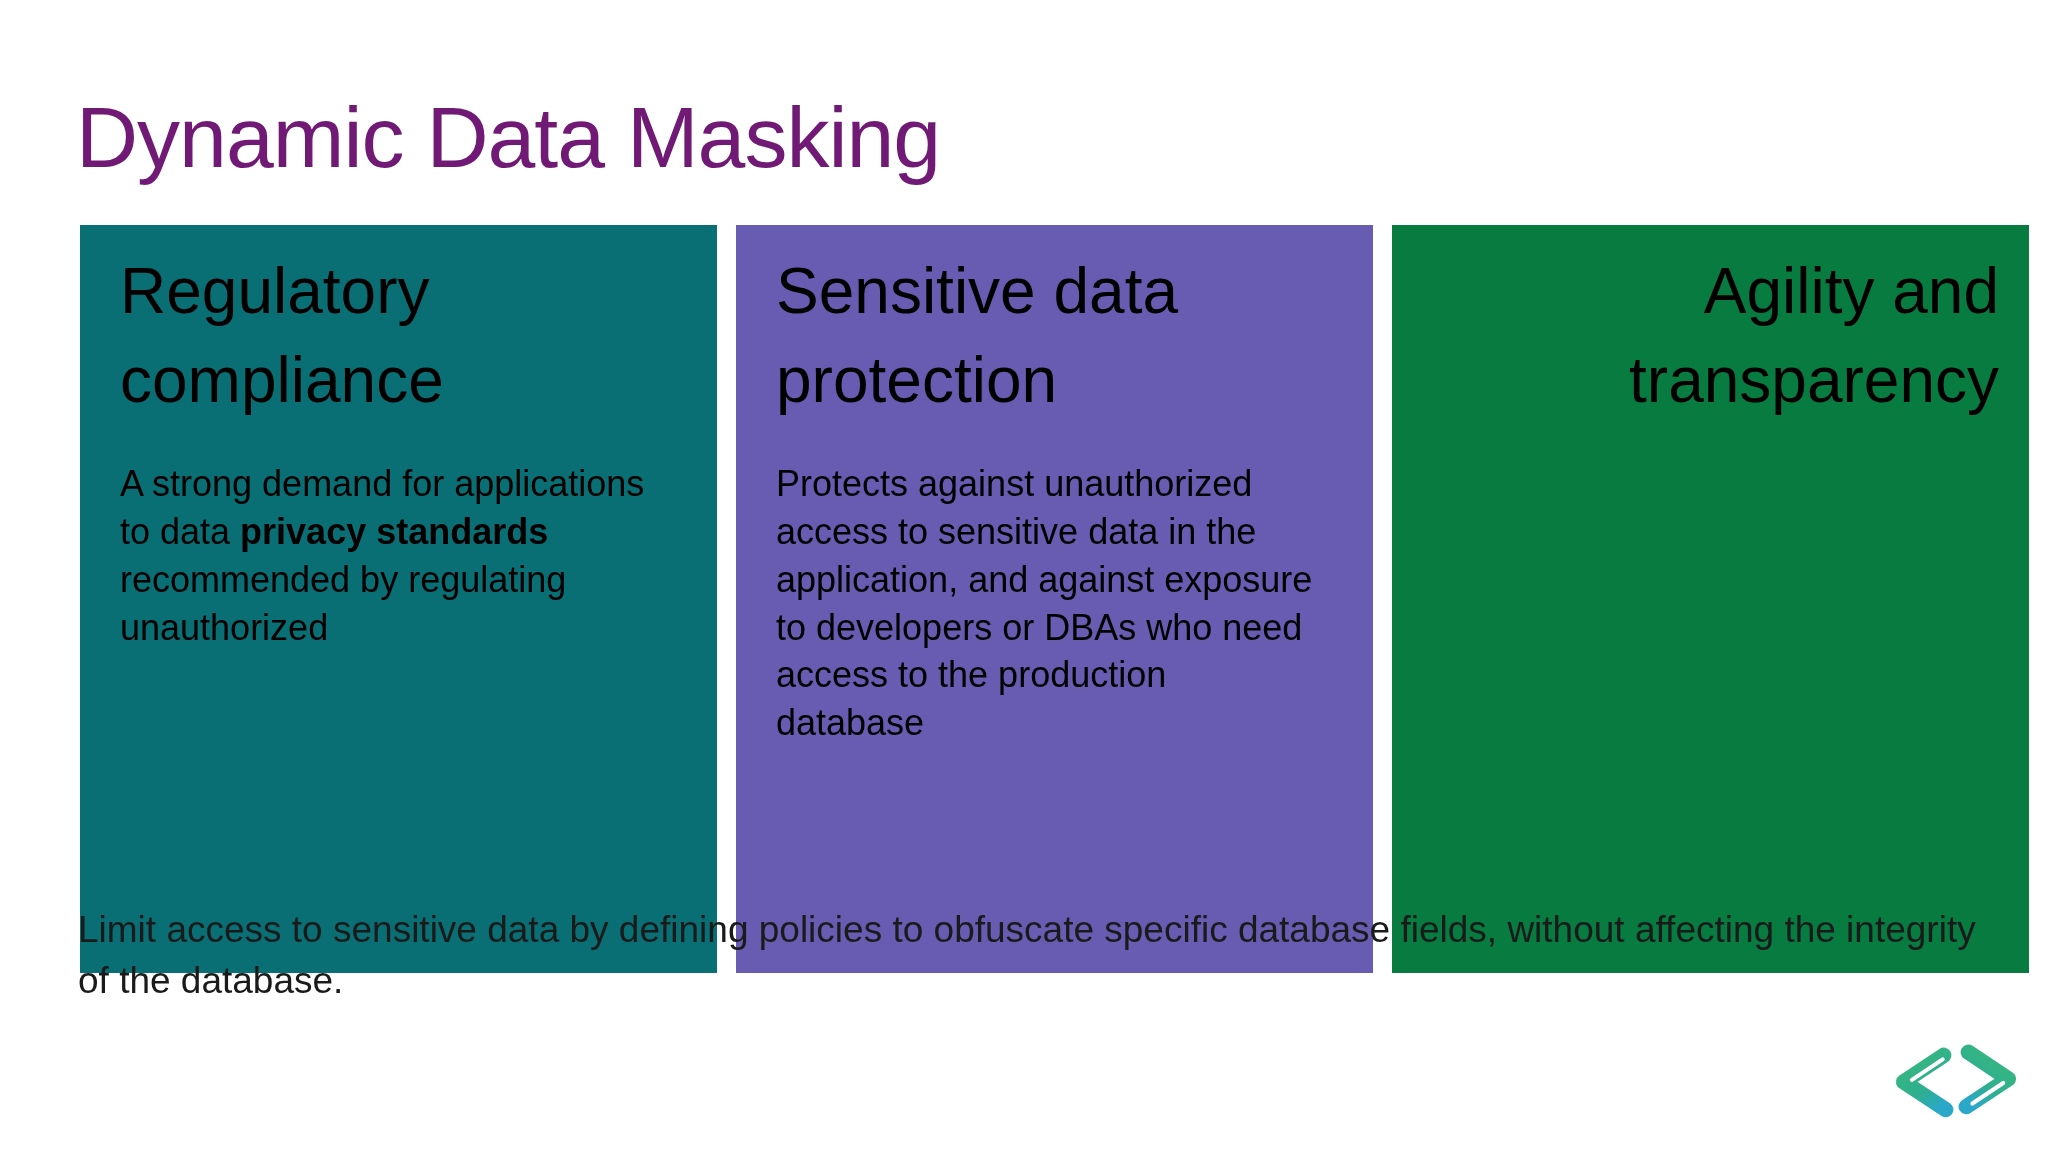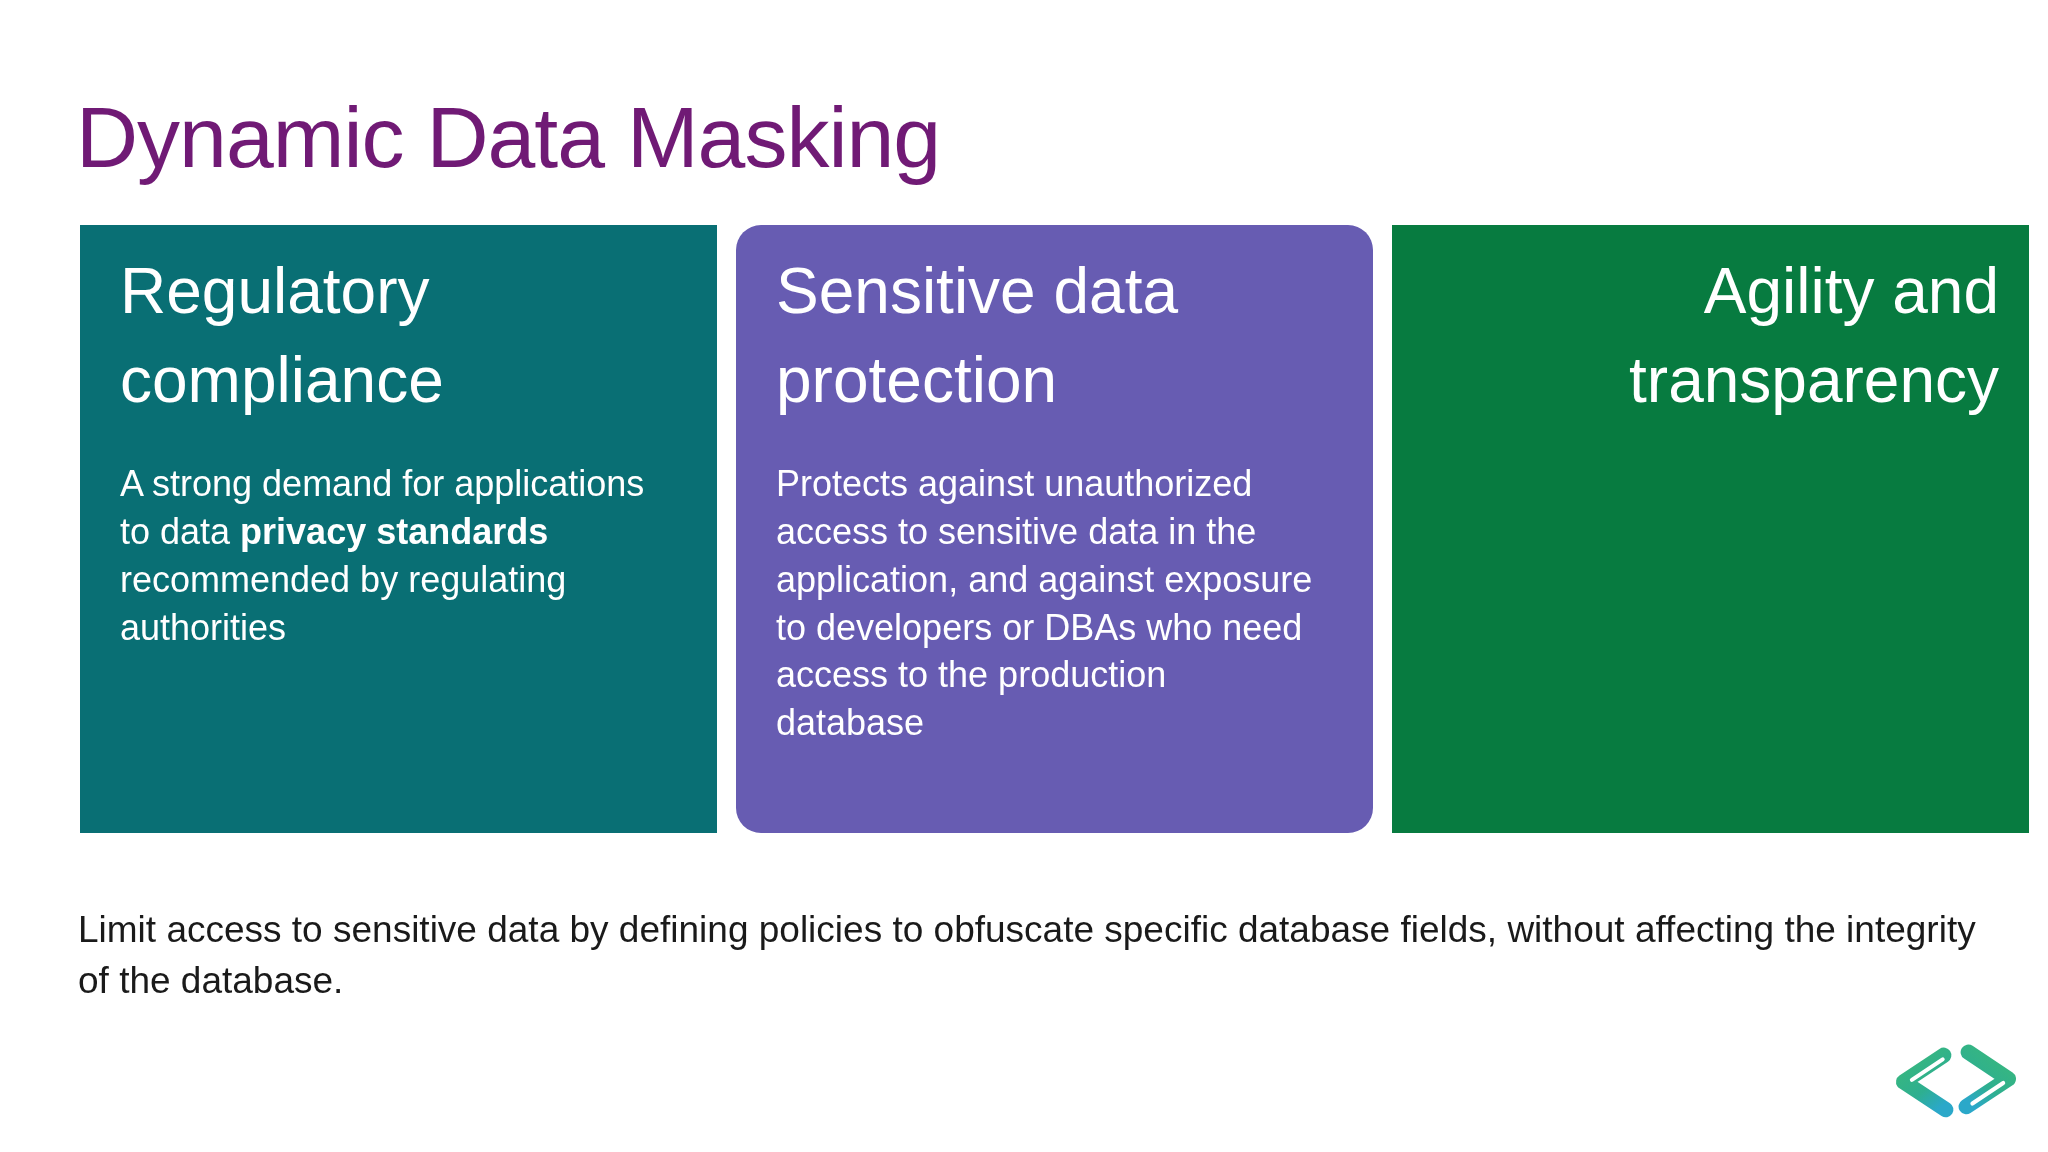--- a/index.html
+++ b/index.html
@@ -27,24 +27,24 @@
   }
   .cards {
     position: absolute;
     left: 80px;
     top: 225px;
     display: flex;
     gap: 19px;
   }
   .card {
     width: 637px;
-    height: 608px;
+    height: 748px;
     box-sizing: border-box;
     padding: 22px 30px 0 40px;
-    color: #ffffff;
+    color: #000000;
   }
   .card-title {
     font-size: 64px;
     line-height: 1.39;
     font-weight: 400;
     margin: 0;
   }
   .card-body {
     margin-top: 35px;
     font-size: 36px;
@@ -71,23 +71,23 @@
   }
 </style>
 </head>
 <body>
 
 <h1 class="page-title">Dynamic Data Masking</h1>
 
 <div class="cards">
   <div class="card" style="background-color: rgb(9, 111, 116);">
     <h2 class="card-title">Regulatory compliance</h2>
-    <div class="card-body"><span>A strong demand for applications to data </span><b>privacy standards</b><span> recommended by regulating authorities</span></div>
+    <div class="card-body"><span>A strong demand for applications to data </span><b>privacy standards</b><span> recommended by regulating unauthorized</span></div>
   </div>
-  <div class="card" style="background-color: rgb(103, 92, 178); border-radius: 25px;">
+  <div class="card" style="background-color: rgb(103, 92, 178);">
     <h2 class="card-title">Sensitive data protection</h2>
     <div class="card-body"><span>Protects against unauthorized access to sensitive data in the application, and against exposure to developers or DBAs who need access to the production database</span></div>
   </div>
   <div class="card" style="background-color: rgb(7, 123, 64); text-align: right;">
     <h2 class="card-title">Agility and transparency</h2>
   </div>
 </div>
 
 <div class="footer-note">Limit access to sensitive data by defining policies to obfuscate specific database fields, without affecting the integrity of the database.</div>
 

